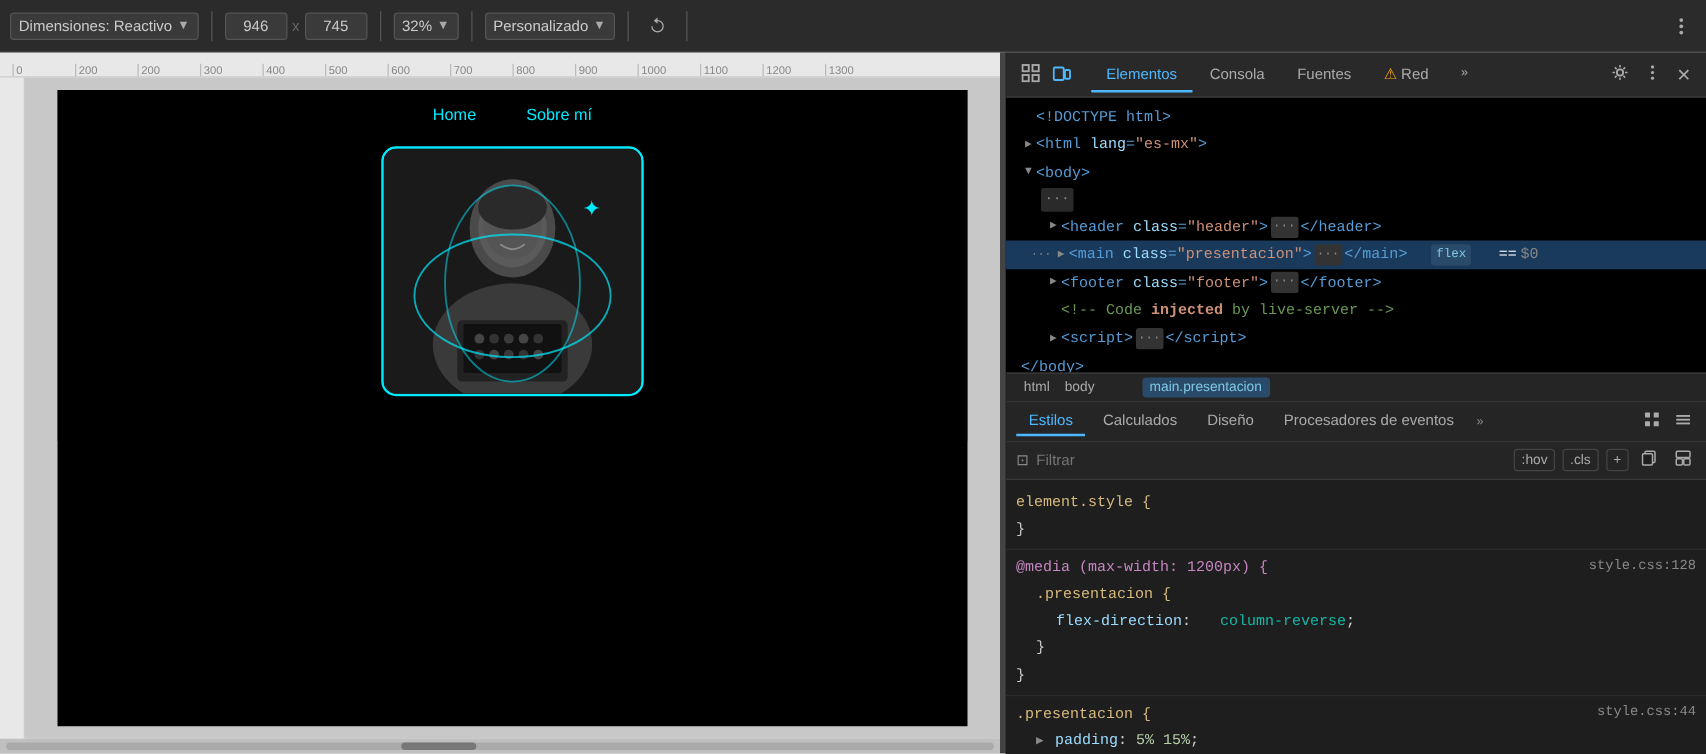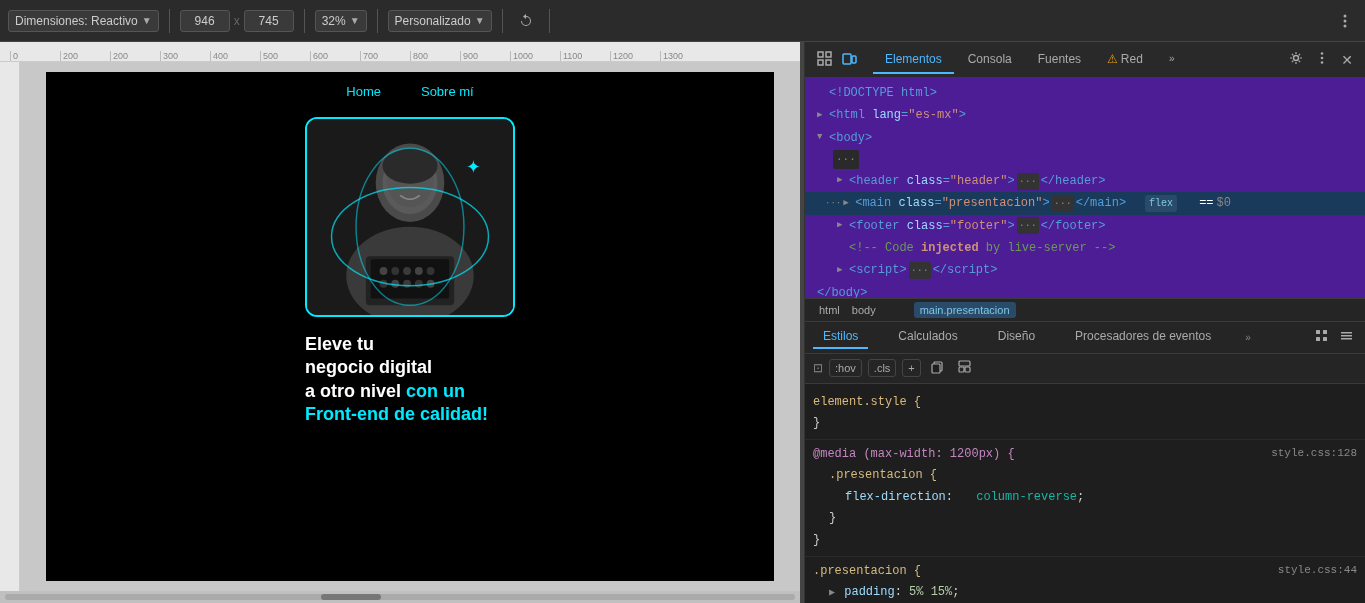--- a/index.html
+++ b/index.html
@@ -262,21 +262,22 @@
 
     
     #devtools-dom {
       flex: 1;
       overflow-y: auto;
       padding: 4px 0;
       font-family: 'Courier New', monospace;
       font-size: 12px;
       color: #ccc;
       line-height: 1.7;
-      background: #4c1d95;
+      background: #000000;
+      text-align: center;
     }
     .dom-line {
       padding: 1px 8px 1px 4px;
       display: flex;
       align-items: center;
       cursor: pointer;
       white-space: nowrap;
     }
     .dom-line.selected { background: #1a3a5c; }
     .dom-indent { display: inline-block; }
@@ -335,21 +336,21 @@
       margin-left: 32px;
     }
 
     
     #devtools-styles-tabs {
       height: 32px;
       background: #252525;
       display: flex;
       align-items: center;
       padding: 0 8px;
-      gap: 20px;
+      gap: 4px;
       border-bottom: 1px solid #3a3a3a;
       flex-shrink: 0;
     }
     .styles-tab {
       padding: 4px 10px;
       font-size: 12px;
       color: #aaa;
       cursor: pointer;
       border-bottom: 2px solid transparent;
     }
@@ -539,28 +540,20 @@
                   <ellipse cx="105" cy="120" rx="80" ry="50" fill="none" stroke="#00eaff" stroke-width="1.5" opacity="0.7"></ellipse>
                   <ellipse cx="105" cy="110" rx="55" ry="80" fill="none" stroke="#00eaff" stroke-width="1.5" opacity="0.5"></ellipse>
 
                   <text x="162" y="55" fill="#00eaff" font-size="18" font-family="Arial">✦</text>
 
                   <path d="M 95 78 Q 105 86 115 78" fill="none" stroke="#888" stroke-width="1.5"></path>
                 </svg>
               </div>
             </div>
 
-            <div id="headline-text">
-              <span>Eleve tu</span>
-              <br>
-              <span>negocio digital</span>
-              <br>
-              <span>a otro nivel</span>
-              <span class="cyan-highlight">con un Front-end de calidad!</span>
-            </div>
           </div>
         </div>
       </div>
     </div>
 
     <div id="preview-scrollbar">
       <div id="scrollbar-track">
         <div id="scrollbar-thumb"></div>
       </div>
     </div>
@@ -714,20 +707,21 @@
             <rect x="1" y="3" width="11" height="1.5" fill="#aaa"></rect>
             <rect x="1" y="6" width="11" height="1.5" fill="#aaa"></rect>
             <rect x="1" y="9" width="11" height="1.5" fill="#aaa"></rect>
           </svg>
         </button>
       </div>
     </div>
 
     <div id="devtools-filter">
       <span id="filter-icon">⊡</span>
+      <input id="filter-input" placeholder="Filtrar" style="">
       <button class="filter-btn">:hov</button>
       <button class="filter-btn">.cls</button>
       <button class="filter-btn">+</button>
 
       <button class="dt-icon-btn" style="font-size:11px;">
         <svg width="13" height="13" viewBox="0 0 13 13" fill="none">
           <rect x="3" y="1" width="8" height="9" rx="1" stroke="#aaa" stroke-width="1.2"></rect>
           <rect x="1" y="3" width="8" height="9" rx="1" stroke="#aaa" stroke-width="1.2" fill="#1e1e1e"></rect>
         </svg>
       </button>

